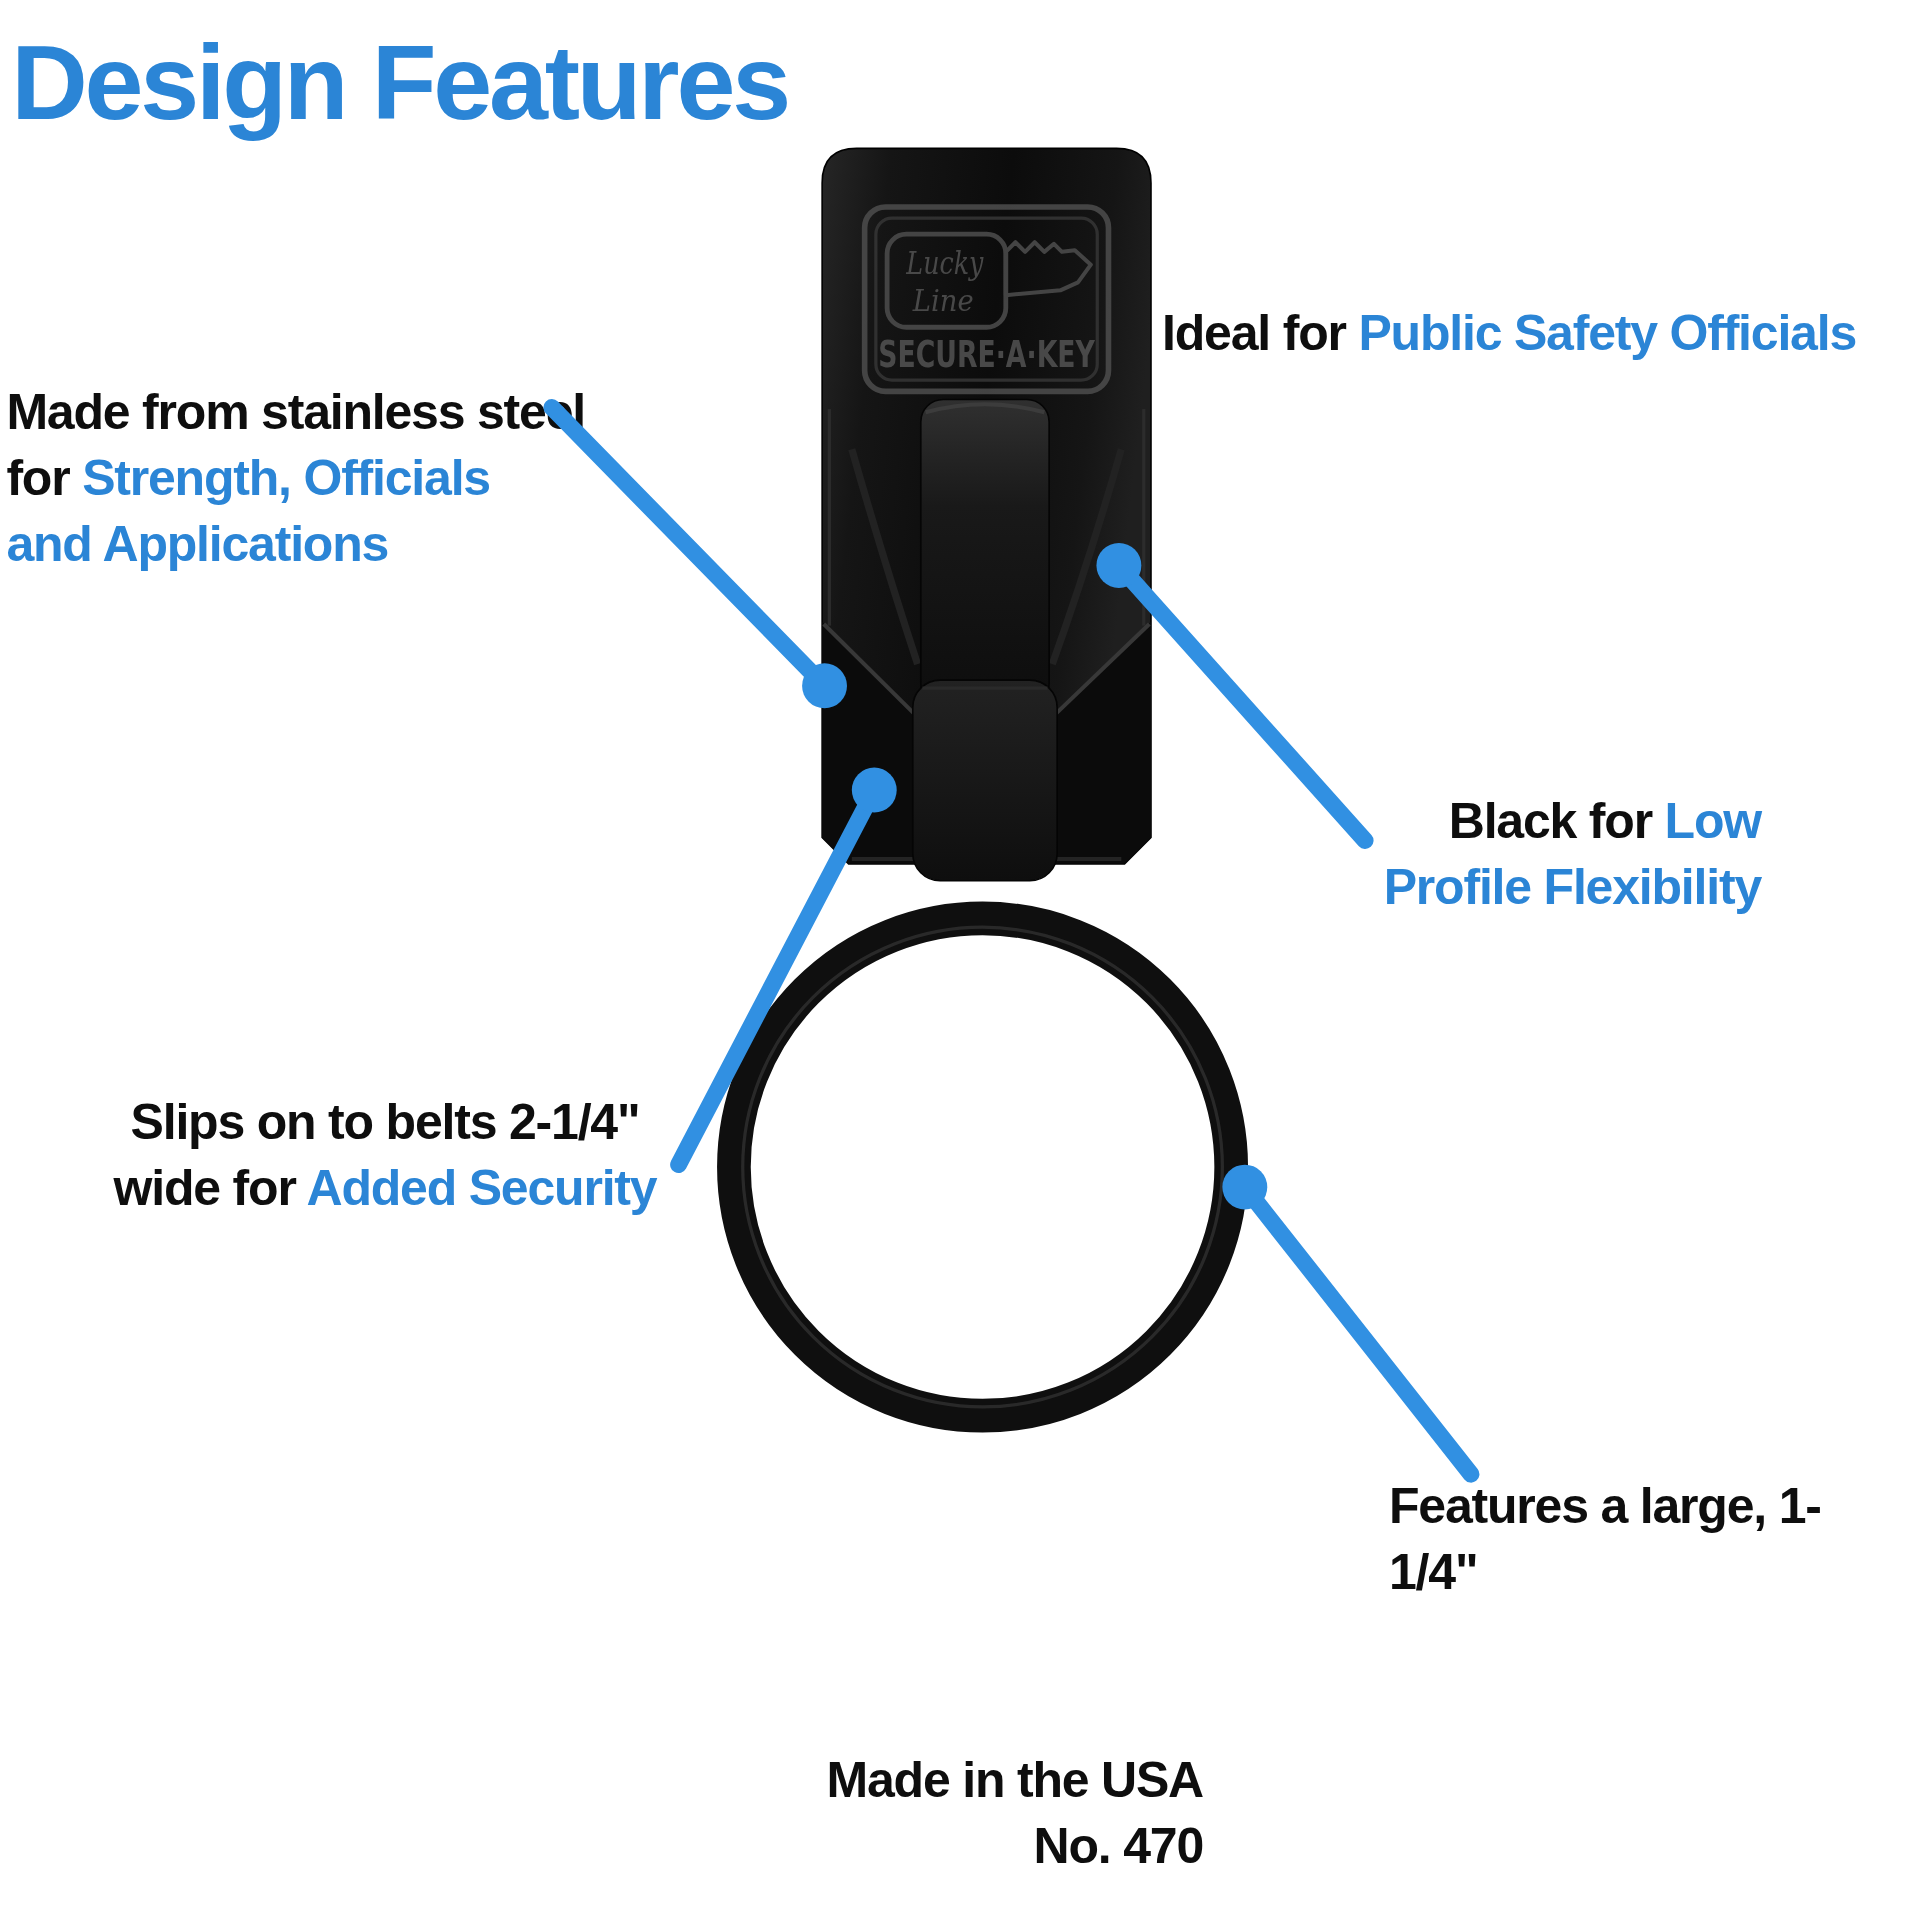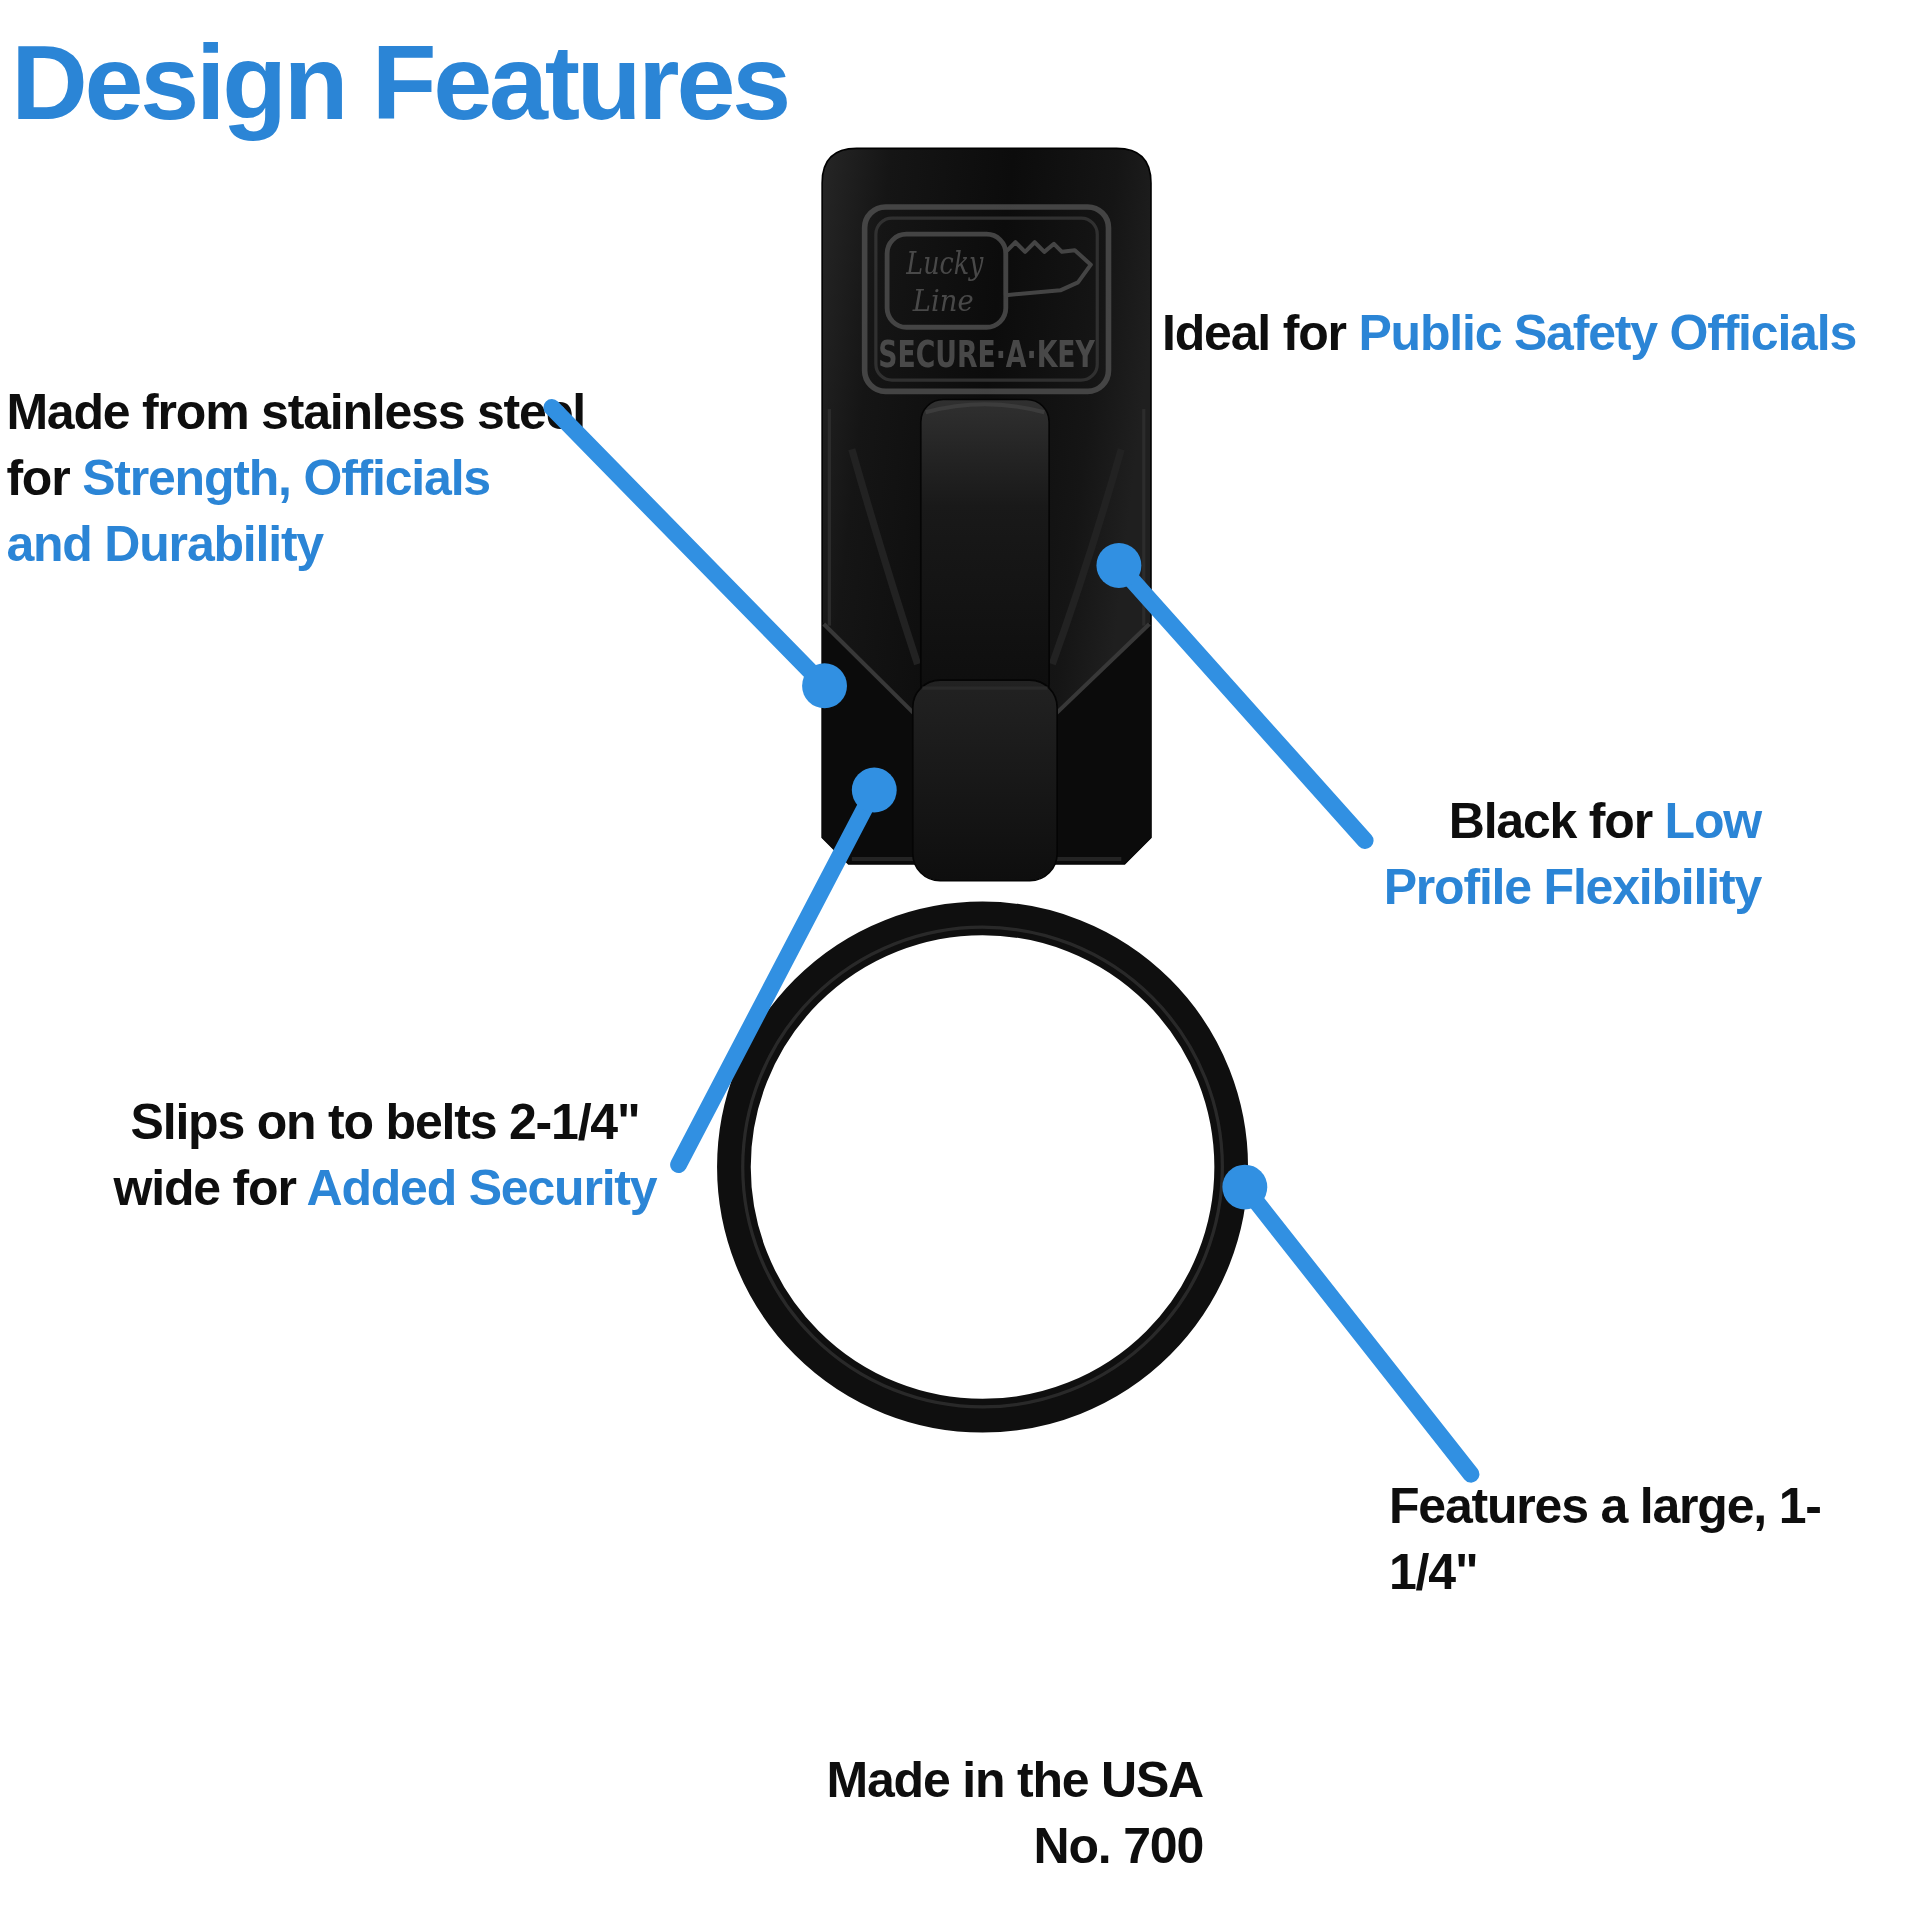--- a/index.html
+++ b/index.html
@@ -22,40 +22,40 @@
 
   <h1 id="title">Design Features</h1>
 
   <div class="ann right" style="right:8px;top:300px;">
     <span class="pre">Ideal for </span><span class="hl">Public Safety Officials</span>
   </div>
 
   <div class="ann" style="left:6.4px;top:379px;">
     <div>Made from stainless steel</div>
     <div><span class="pre">for </span><span class="hl">Strength, Officials</span></div>
-    <div class="hl">and Durability</div>
+    <div class="hl">and Applications</div>
   </div>
 
   <div class="ann right" style="right:103px;top:788px;">
     <div><span class="pre">Black for </span><span class="hl">Low</span></div>
     <div class="hl">Profile Flexibility</div>
   </div>
 
   <div class="ann center" style="left:76px;top:1089px;width:618px;">
     <div>Slips on to belts 2-1/4"</div>
     <div><span class="pre">wide for </span><span class="hl">Added Security</span></div>
   </div>
 
   <div class="ann" style="left:1389px;top:1473px;">
     <div>Features a large, 1-1/4"</div>
   </div>
 
   <div class="ann center" style="left:722px;top:1747px;width:481px;text-align:right;">
     <div>Made in the USA</div>
-    <div>No. 700</div>
+    <div>No. 470</div>
   </div>
 
   <svg id="overlay" viewBox="0 0 2400 2400">
     <defs>
       <linearGradient id="bodyGrad" x1="0" y1="0" x2="1" y2="0.25">
         <stop offset="0" stop-color="#262626"></stop>
         <stop offset="0.2" stop-color="#151515"></stop>
         <stop offset="0.55" stop-color="#0c0c0c"></stop>
         <stop offset="0.85" stop-color="#151515"></stop>
         <stop offset="1" stop-color="#1f1f1f"></stop>

